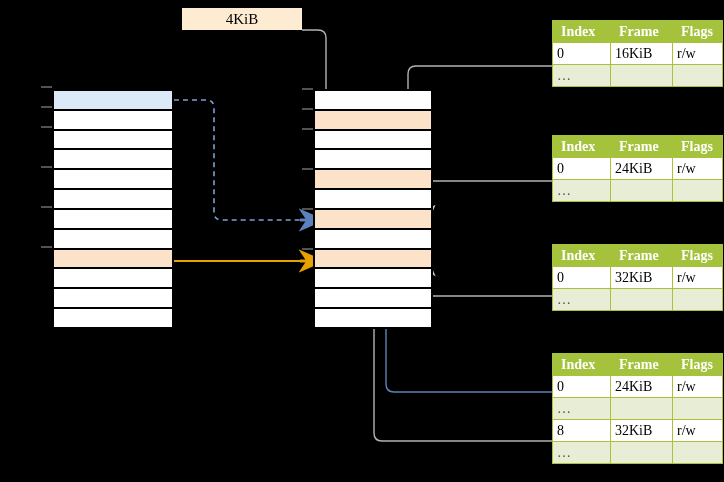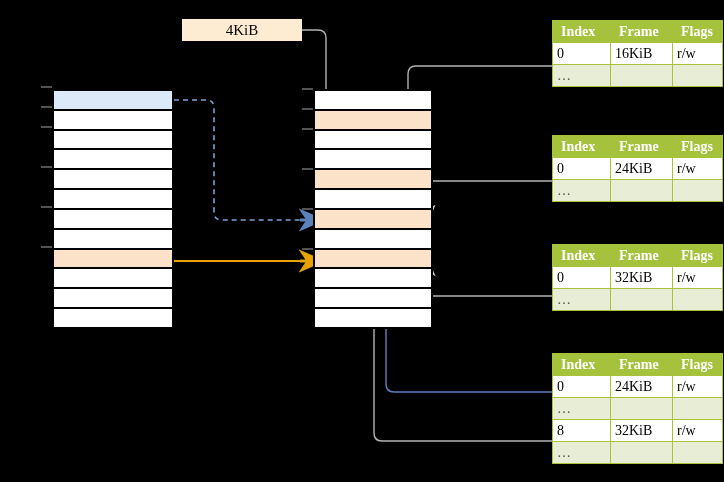--- a/index.html
+++ b/index.html
@@ -79,21 +79,21 @@
   .ptable td.hl { background: #fdf6a8; }
   .col-index { width: 58px; }
   .col-frame { width: 62px; margin-left: 20px; }
   .col-flags { width: 50px; }
 </style>
 </head>
 <body>
 
 <div id="canvas">
 
-  <div class="kib-box" style="left:182px; top:19px; width:120px;">4KiB</div>
+  <div class="kib-box" style="left:182px; top:8px; width:120px;">4KiB</div>
 
   <svg class="layer" viewBox="0 0 724 482">
     <defs>
       <marker id="arrGray" markerWidth="9" markerHeight="9" refX="4.5" refY="4.5" orient="auto">
         <path d="M0,0.6 L9,4.5 L0,8.4 L2.6,4.5 Z" fill="#c7cedb"></path>
       </marker>
       <marker id="arrBlue" markerWidth="9" markerHeight="9" refX="4.5" refY="4.5" orient="auto">
         <path d="M0,0.6 L9,4.5 L0,8.4 L2.6,4.5 Z" fill="#5b82bd"></path>
       </marker>
       <marker id="arrOrange" markerWidth="9" markerHeight="9" refX="4.5" refY="4.5" orient="auto">

